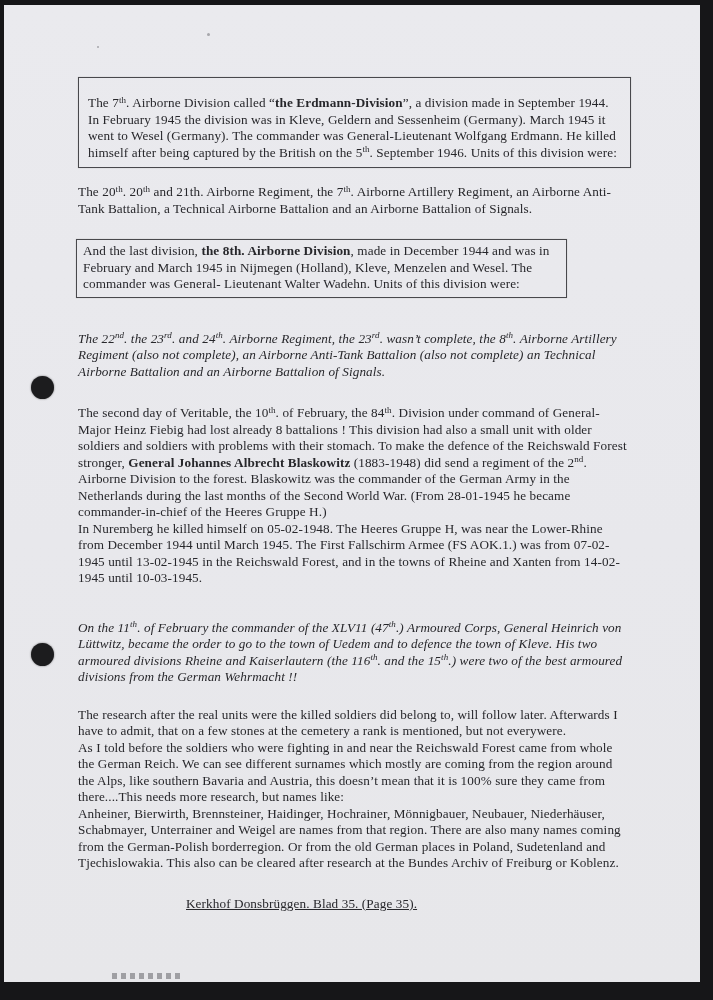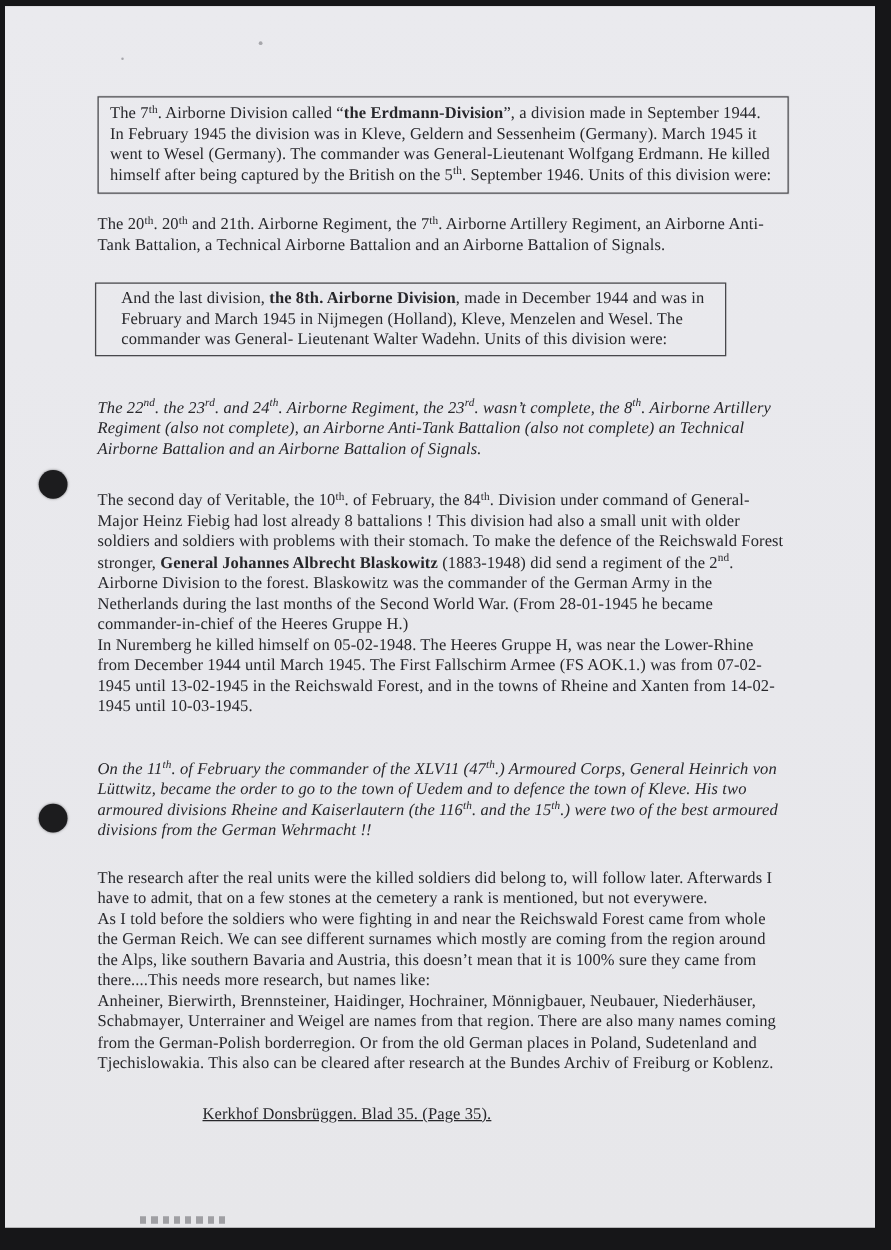--- a/index.html
+++ b/index.html
@@ -55,43 +55,43 @@
     top: 72px;
     width: 553px;
     font-size: 13.2px;
     line-height: 16.5px;
     color: #27272b;
     letter-spacing: .1px;
   }
   .para { margin: 0; }
   .box {
     border: 1px solid #48484c;
-    padding: 4px 9px 6px 9px;
+    padding: 17px 9px 6px 9px;
     box-shadow: 0 0 1px rgba(60,60,60,.3);
   }
   .box.box-8th {
     width: 474px;
-    padding: 3px 9px 4px 20px;
+    padding: 3px 9px 4px 6px;
     margin-left: -2px;
   }
   .gap-16 { margin-top: 16px; }
   .gap-15 { margin-top: 33px; font-style: italic; }
   .gap-21 { margin-top: 21px; }
   .gap-22 { margin-top: 22px; }
   .gap-36 { margin-top: 25px; }
   .gap-24 { margin-top: 24px; }
   sup {
     font-size: 9px;
     line-height: 0;
     vertical-align: baseline;
     position: relative;
     top: -4.5px;
   }
   .footer-line {
-    margin-left: 84px;
+    margin-left: 108px;
     text-decoration: underline;
   }
 </style>
 </head>
 <body>
 
 <div class="scan-frame">
   <div class="paper">
 
     <div class="speck s1"></div>

